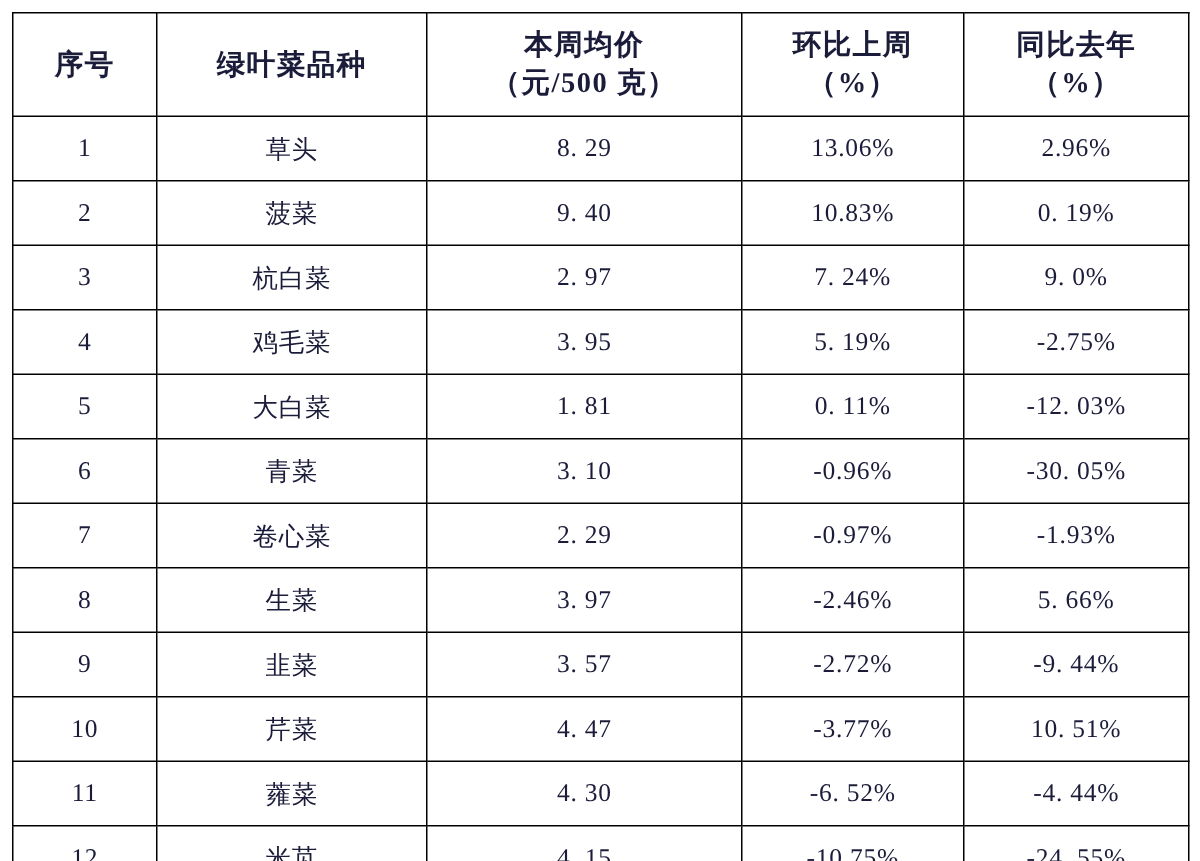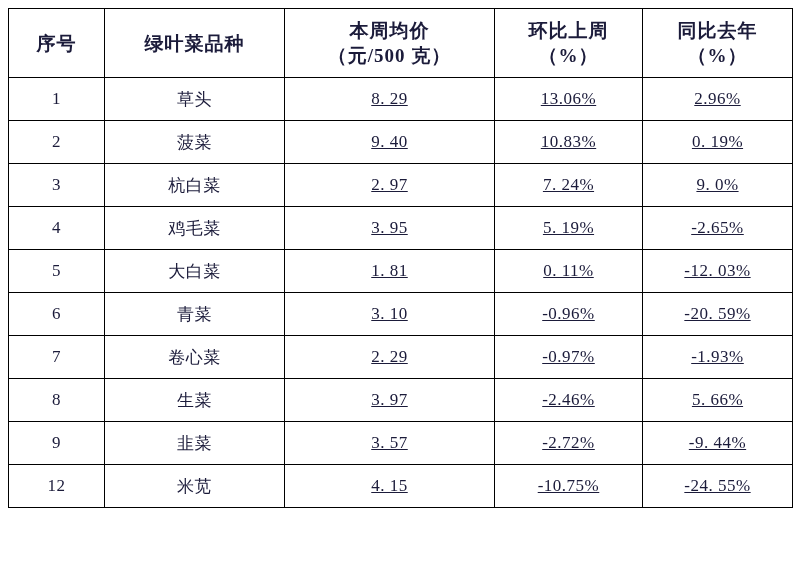--- a/index.html
+++ b/index.html
@@ -50,21 +50,21 @@
   }
   th .hdr-line {
     display: block;
   }
   col.c-index { width: 96px; }
   col.c-name  { width: 180px; }
   col.c-price { width: 210px; }
   col.c-wow   { width: 148px; }
   col.c-yoy   { width: 150px; }
   td.idx, td.name { letter-spacing: 2px; }
-  td.num { font-family: "Liberation Serif", "DejaVu Serif", serif; letter-spacing: 1px; text-decoration: underline; }
+  td.num { font-family: "Liberation Serif", "DejaVu Serif", serif; letter-spacing: 1px; }
 </style>
 </head>
 <body>
 
 <div class="sheet">
   <table class="price-table">
     <colgroup>
       <col class="c-index">
       <col class="c-name">
       <col class="c-price">
@@ -113,35 +113,35 @@
         <td class="name">杭白菜</td>
         <td class="num">2. 97</td>
         <td class="num">7. 24%</td>
         <td class="num">9. 0%</td>
       </tr>
       <tr>
         <td class="idx">4</td>
         <td class="name">鸡毛菜</td>
         <td class="num">3. 95</td>
         <td class="num">5. 19%</td>
-        <td class="num">-2.65%</td>
+        <td class="num">-2.75%</td>
       </tr>
       <tr>
         <td class="idx">5</td>
         <td class="name">大白菜</td>
         <td class="num">1. 81</td>
         <td class="num">0. 11%</td>
         <td class="num">-12. 03%</td>
       </tr>
       <tr>
         <td class="idx">6</td>
         <td class="name">青菜</td>
         <td class="num">3. 10</td>
         <td class="num">-0.96%</td>
-        <td class="num">-20. 59%</td>
+        <td class="num">-30. 05%</td>
       </tr>
       <tr>
         <td class="idx">7</td>
         <td class="name">卷心菜</td>
         <td class="num">2. 29</td>
         <td class="num">-0.97%</td>
         <td class="num">-1.93%</td>
       </tr>
       <tr>
         <td class="idx">8</td>
@@ -151,20 +151,34 @@
         <td class="num">5. 66%</td>
       </tr>
       <tr>
         <td class="idx">9</td>
         <td class="name">韭菜</td>
         <td class="num">3. 57</td>
         <td class="num">-2.72%</td>
         <td class="num">-9. 44%</td>
       </tr>
       <tr>
+        <td class="idx">10</td>
+        <td class="name">芹菜</td>
+        <td class="num">4. 47</td>
+        <td class="num">-3.77%</td>
+        <td class="num">10. 51%</td>
+      </tr>
+      <tr>
+        <td class="idx">11</td>
+        <td class="name">蕹菜</td>
+        <td class="num">4. 30</td>
+        <td class="num">-6. 52%</td>
+        <td class="num">-4. 44%</td>
+      </tr>
+      <tr>
         <td class="idx">12</td>
         <td class="name">米苋</td>
         <td class="num">4. 15</td>
         <td class="num">-10.75%</td>
         <td class="num">-24. 55%</td>
       </tr>
     </tbody>
   </table>
 </div>
 

